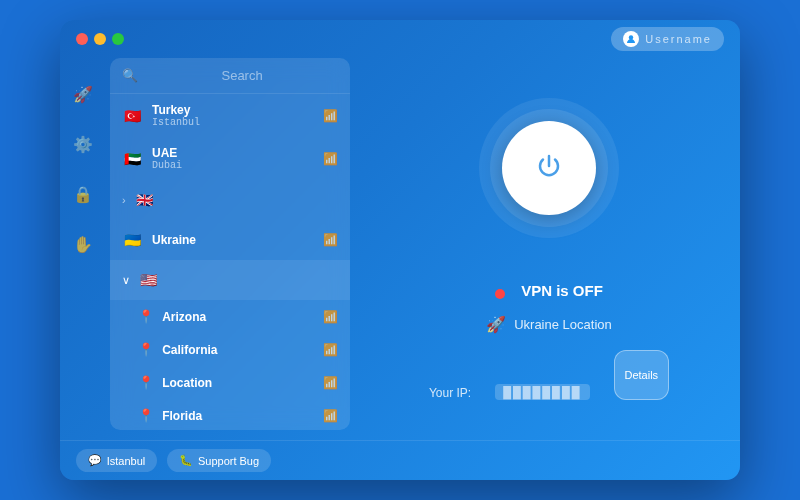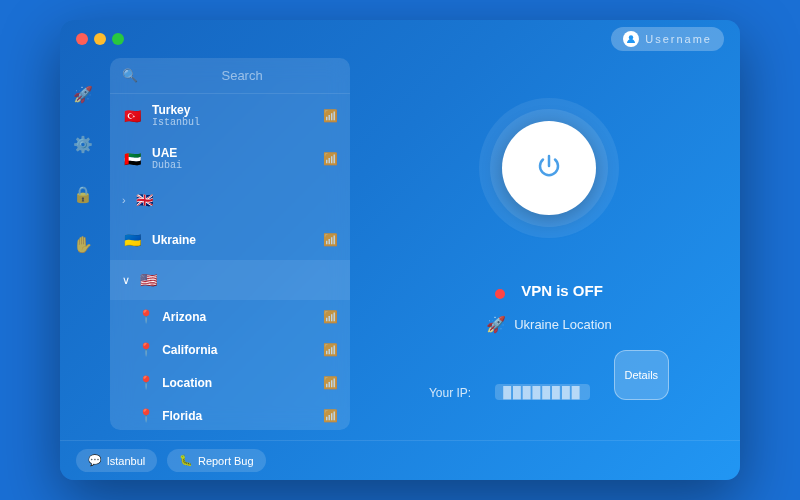--- a/index.html
+++ b/index.html
@@ -443,16 +443,16 @@
     </div>
   </div>
 
   <div class="bottom-bar">
     <button class="bottom-btn">
       <span>💬</span>
       <span>Istanbul</span>
     </button>
     <button class="bottom-btn">
       <span>🐛</span>
-      <span>Report Bug</span>
+      <span>Support Bug</span>
     </button>
   </div>
 </div>
 
 </body></html>

